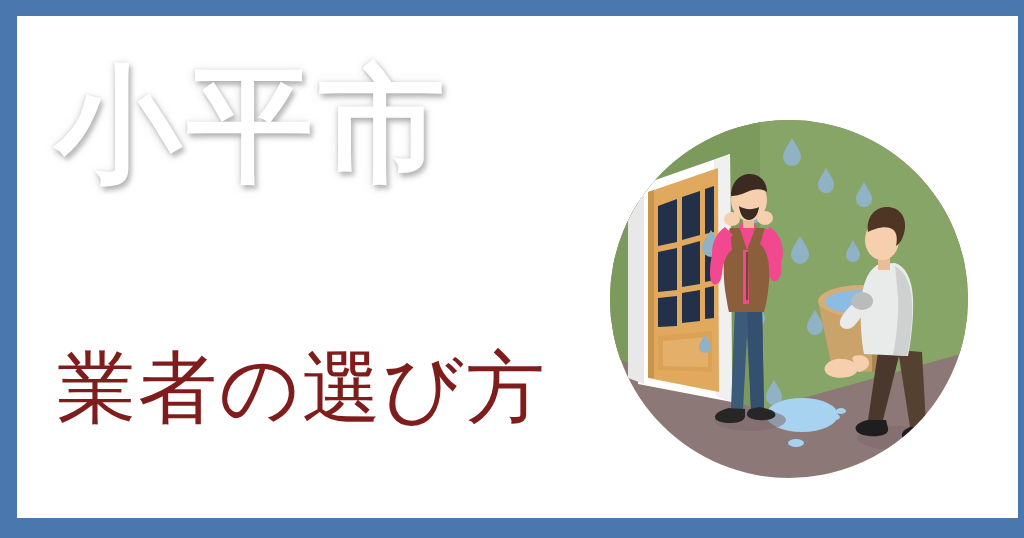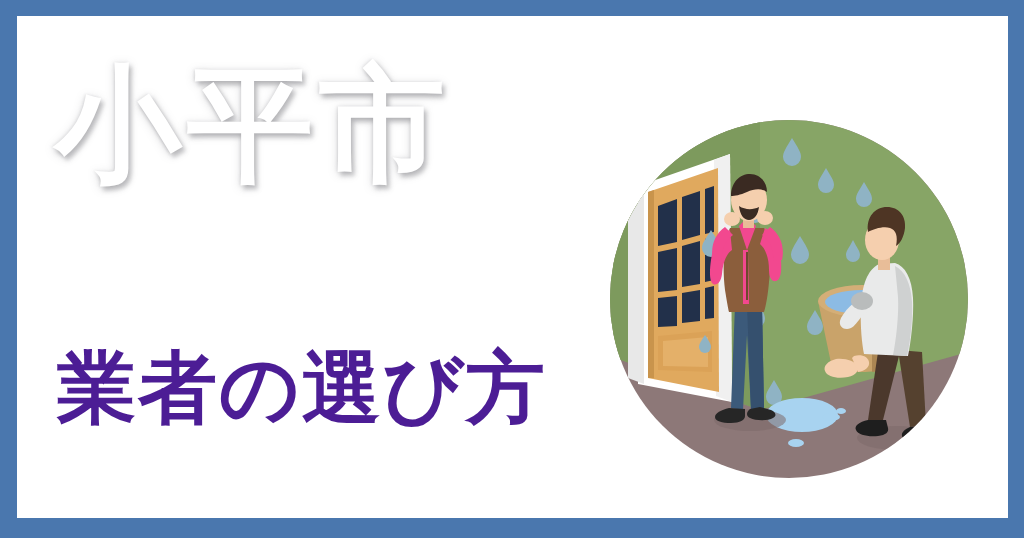--- a/index.html
+++ b/index.html
@@ -23,20 +23,21 @@
 
   
   .card {
     position: absolute;
     left: 17px;
     top: 16px;
     width: 991px;
     height: 502px;
     background: #ffffff;
     overflow: hidden;
+    padding-left: 10px;
   }
 
   
   .text-block {
     position: absolute;
     left: 0;
     top: 0;
     width: 600px;
     height: 502px;
   }
@@ -71,23 +72,23 @@
     white-space: nowrap;
   }
 
   .headline {
     position: absolute;
     left: 40px;
     top: 332px;
     width: 560px;
     font-size: 79px;
     line-height: 1.0;
-    font-weight: 700;
+    font-weight: 400;
     letter-spacing: 2px;
-    color: #4c1d95;
+    color: #7f1d1d;
     white-space: nowrap;
   }
 
   
   .illustration {
     position: absolute;
     left: 593px;
     top: 104px;
     width: 358px;
     height: 358px;

